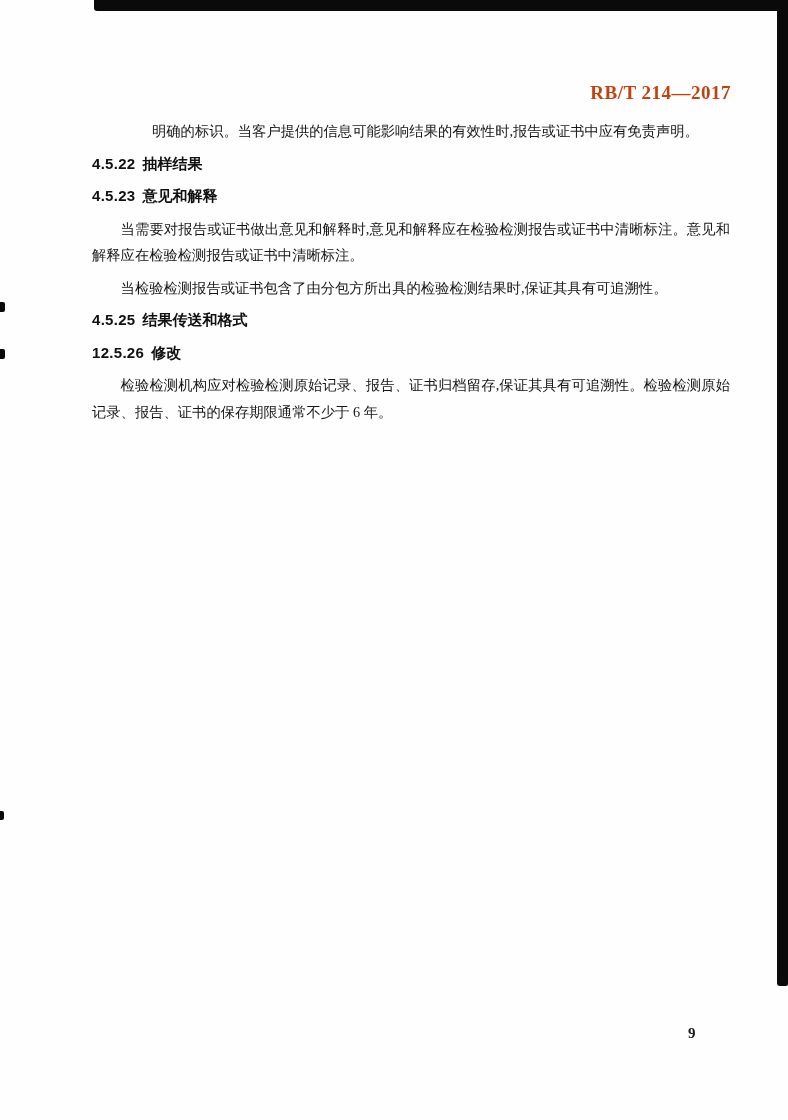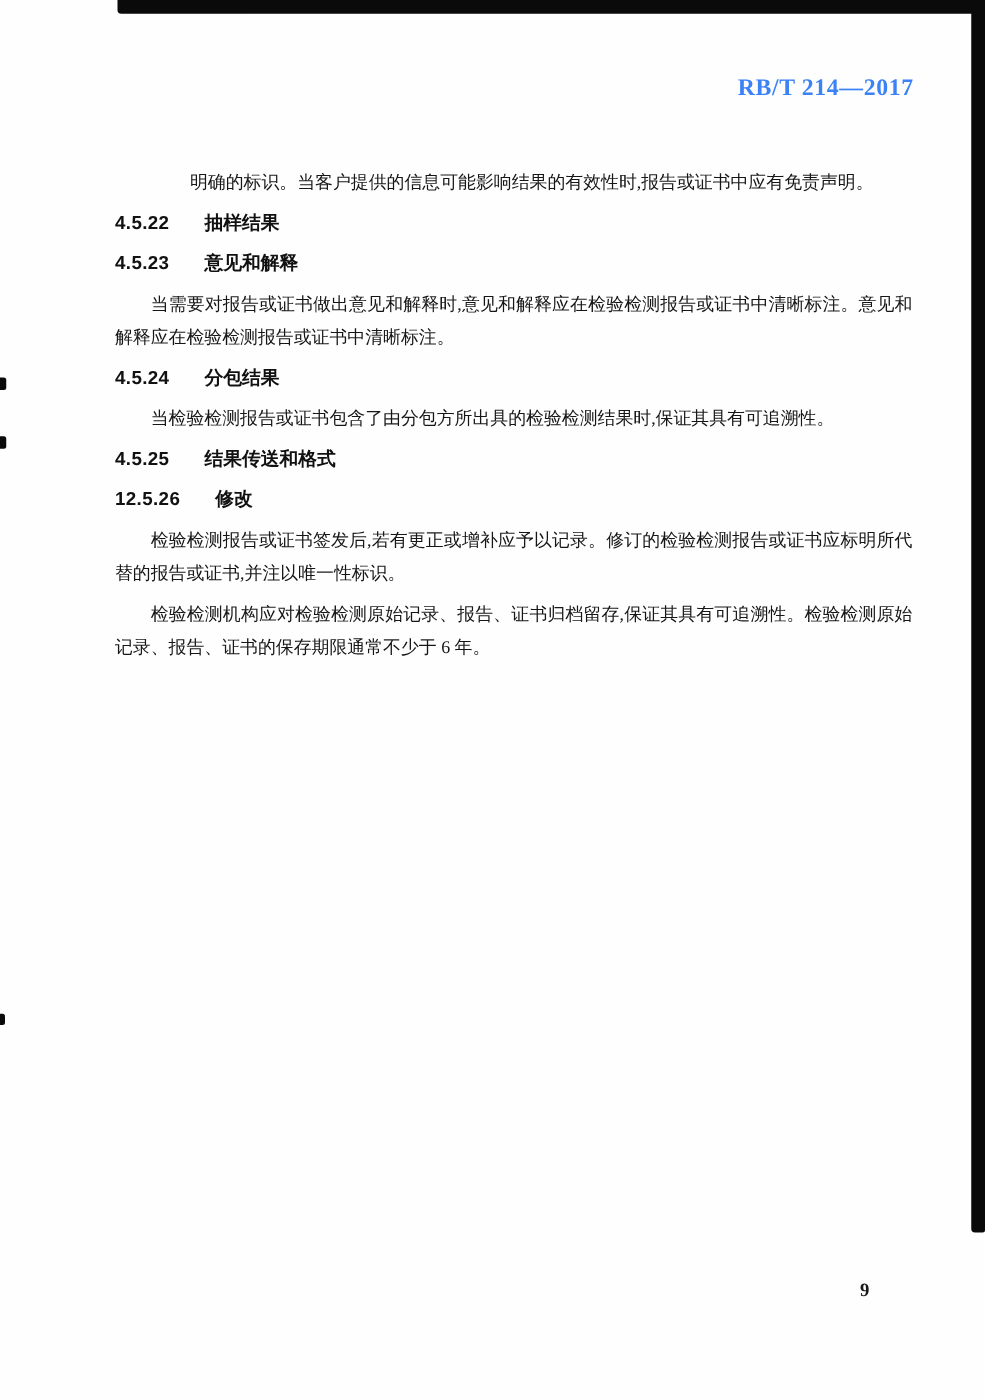--- a/index.html
+++ b/index.html
@@ -28,64 +28,64 @@
     right: 0; top: 0; width: 11px; height: 986px;
     border-radius: 0 0 2px 3px;
   }
   .artifact-left-dash-1 { left: 0; top: 302px; width: 5px; height: 10px; border-radius: 0 2px 2px 0; }
   .artifact-left-dash-2 { left: 0; top: 349px; width: 5px; height: 10px; border-radius: 0 2px 2px 0; }
   .artifact-left-dash-3 { left: 0; top: 811px; width: 4px; height: 9px;  border-radius: 0 2px 2px 0; }
 
   
   .doc-header {
     position: absolute;
-    top: 60px;
+    top: 82px;
     right: 57px;
     font-family: "Liberation Serif", "DejaVu Serif", serif;
     font-weight: bold;
     font-size: 19px;
     letter-spacing: 0.5px;
-    color: #3b82f6;
+    color: #c2410c;
     white-space: nowrap;
   }
 
   
   .content {
     position: absolute;
     left: 92px;
     top: 0;
     width: 638px;
     padding-top: 117px;
     font-size: 14.3px;
     line-height: 26.5px;
     font-weight: 500;
     text-align: justify;
   }
   .para {
     margin: 0 0 6px 0;
     text-indent: 2em;
   }
   .para-continuation {
-    margin: 16px 0 6px 0;
+    margin: 1px 0 6px 0;
     text-indent: 0;
     padding-left: 60px;
   }
   .section-heading {
     margin: 0 0 6px 0;
     font-family: "Liberation Sans", "DejaVu Sans", sans-serif;
     font-weight: bold;
     font-size: 15px;
     line-height: 26.5px;
     text-align: left;
     color: #111;
     white-space: nowrap;
   }
   .section-number {
     display: inline-block;
-    margin-right: 28px;
+    margin-right: 7px;
     letter-spacing: 0.3px;
   }
 
   
   .page-number {
     position: absolute;
     left: 688px;
     top: 1025px;
     font-family: "Liberation Serif", "DejaVu Serif", serif;
     font-weight: bold;
@@ -112,33 +112,29 @@
 
     <h3 class="section-heading">
       <span class="section-number">4.5.22</span><span>抽样结果</span>
     </h3>
 
     <h3 class="section-heading">
       <span class="section-number">4.5.23</span><span>意见和解释</span>
     </h3>
     <p class="para">当需要对报告或证书做出意见和解释时,意见和解释应在检验检测报告或证书中清晰标注。意见和解释应在检验检测报告或证书中清晰标注。</p>
 
-    <h3 class="section-heading">
-      <span class="section-number">4.5.24</span><span>分包结果</span>
-    </h3>
     <p class="para">当检验检测报告或证书包含了由分包方所出具的检验检测结果时,保证其具有可追溯性。</p>
 
     <h3 class="section-heading">
       <span class="section-number">4.5.25</span><span>结果传送和格式</span>
     </h3>
 
     <h3 class="section-heading">
       <span class="section-number">12.5.26</span><span>修改</span>
     </h3>
-    <p class="para">检验检测报告或证书签发后,若有更正或增补应予以记录。修订的检验检测报告或证书应标明所代替的报告或证书,并注以唯一性标识。</p>
 
     <p class="para">检验检测机构应对检验检测原始记录、报告、证书归档留存,保证其具有可追溯性。检验检测原始记录、报告、证书的保存期限通常不少于 6 年。</p>
 
   </div>
 
   <div class="page-number">9</div>
 
 </div>
 
 </body></html>

